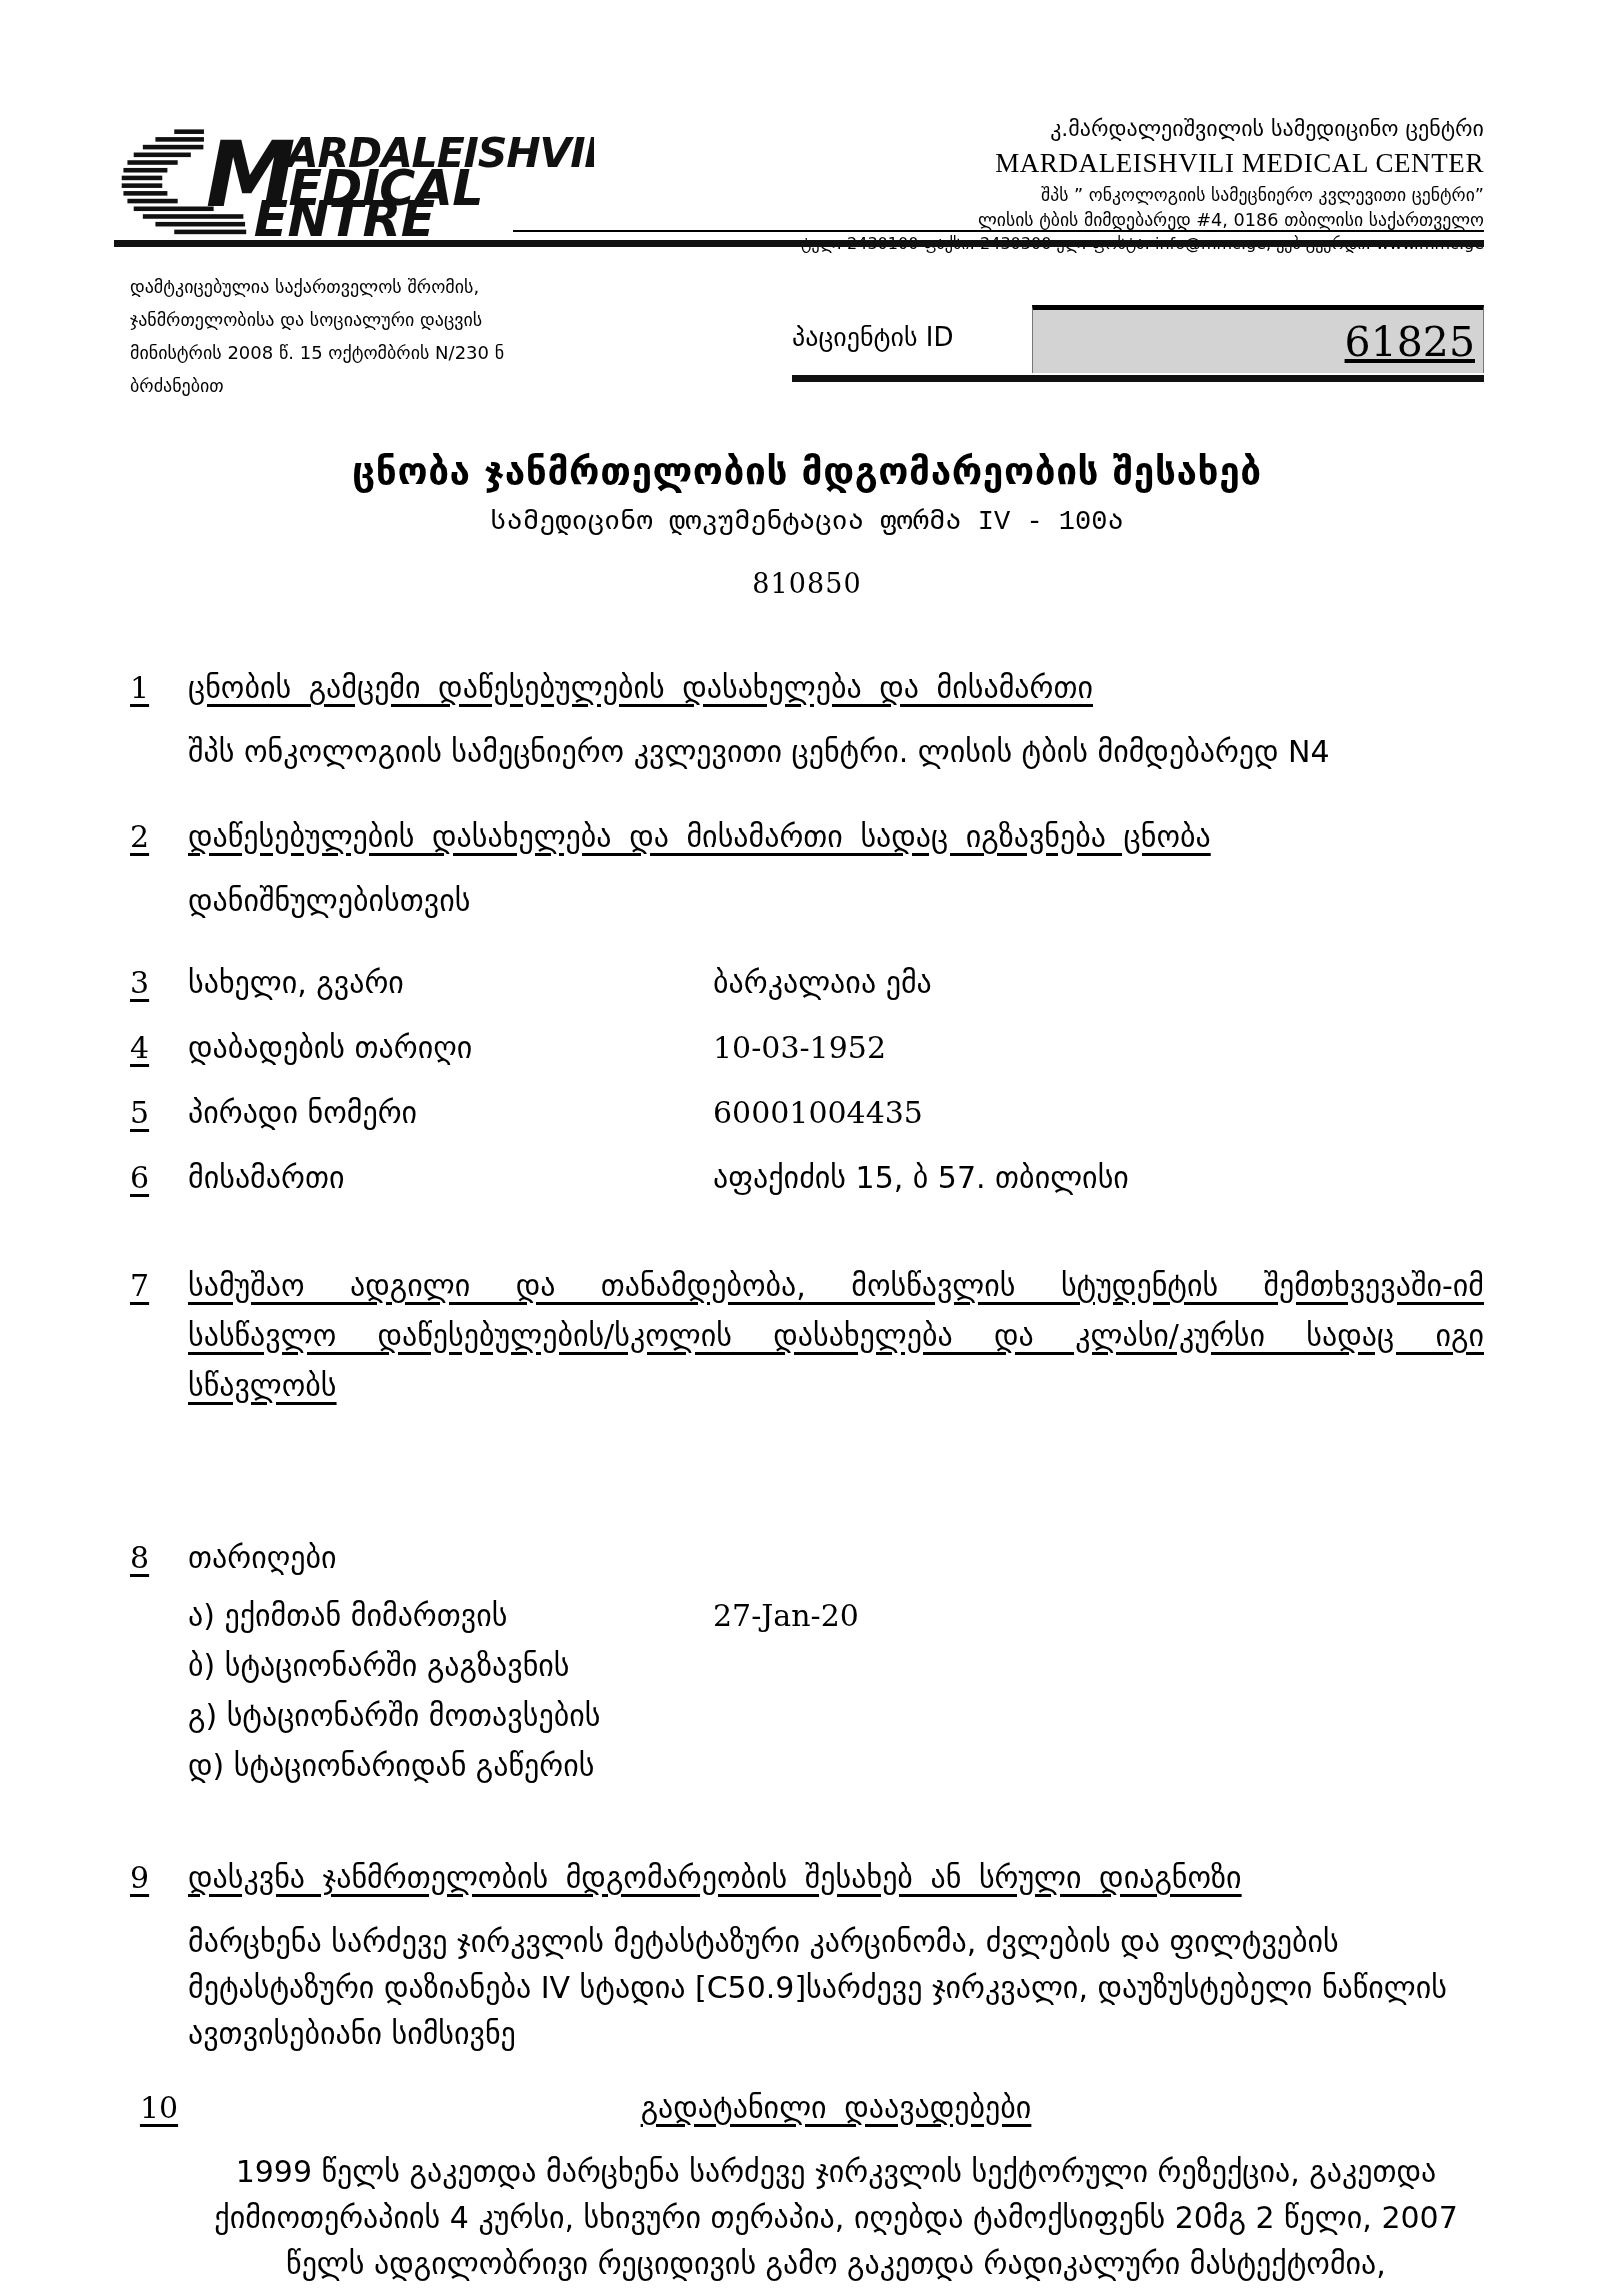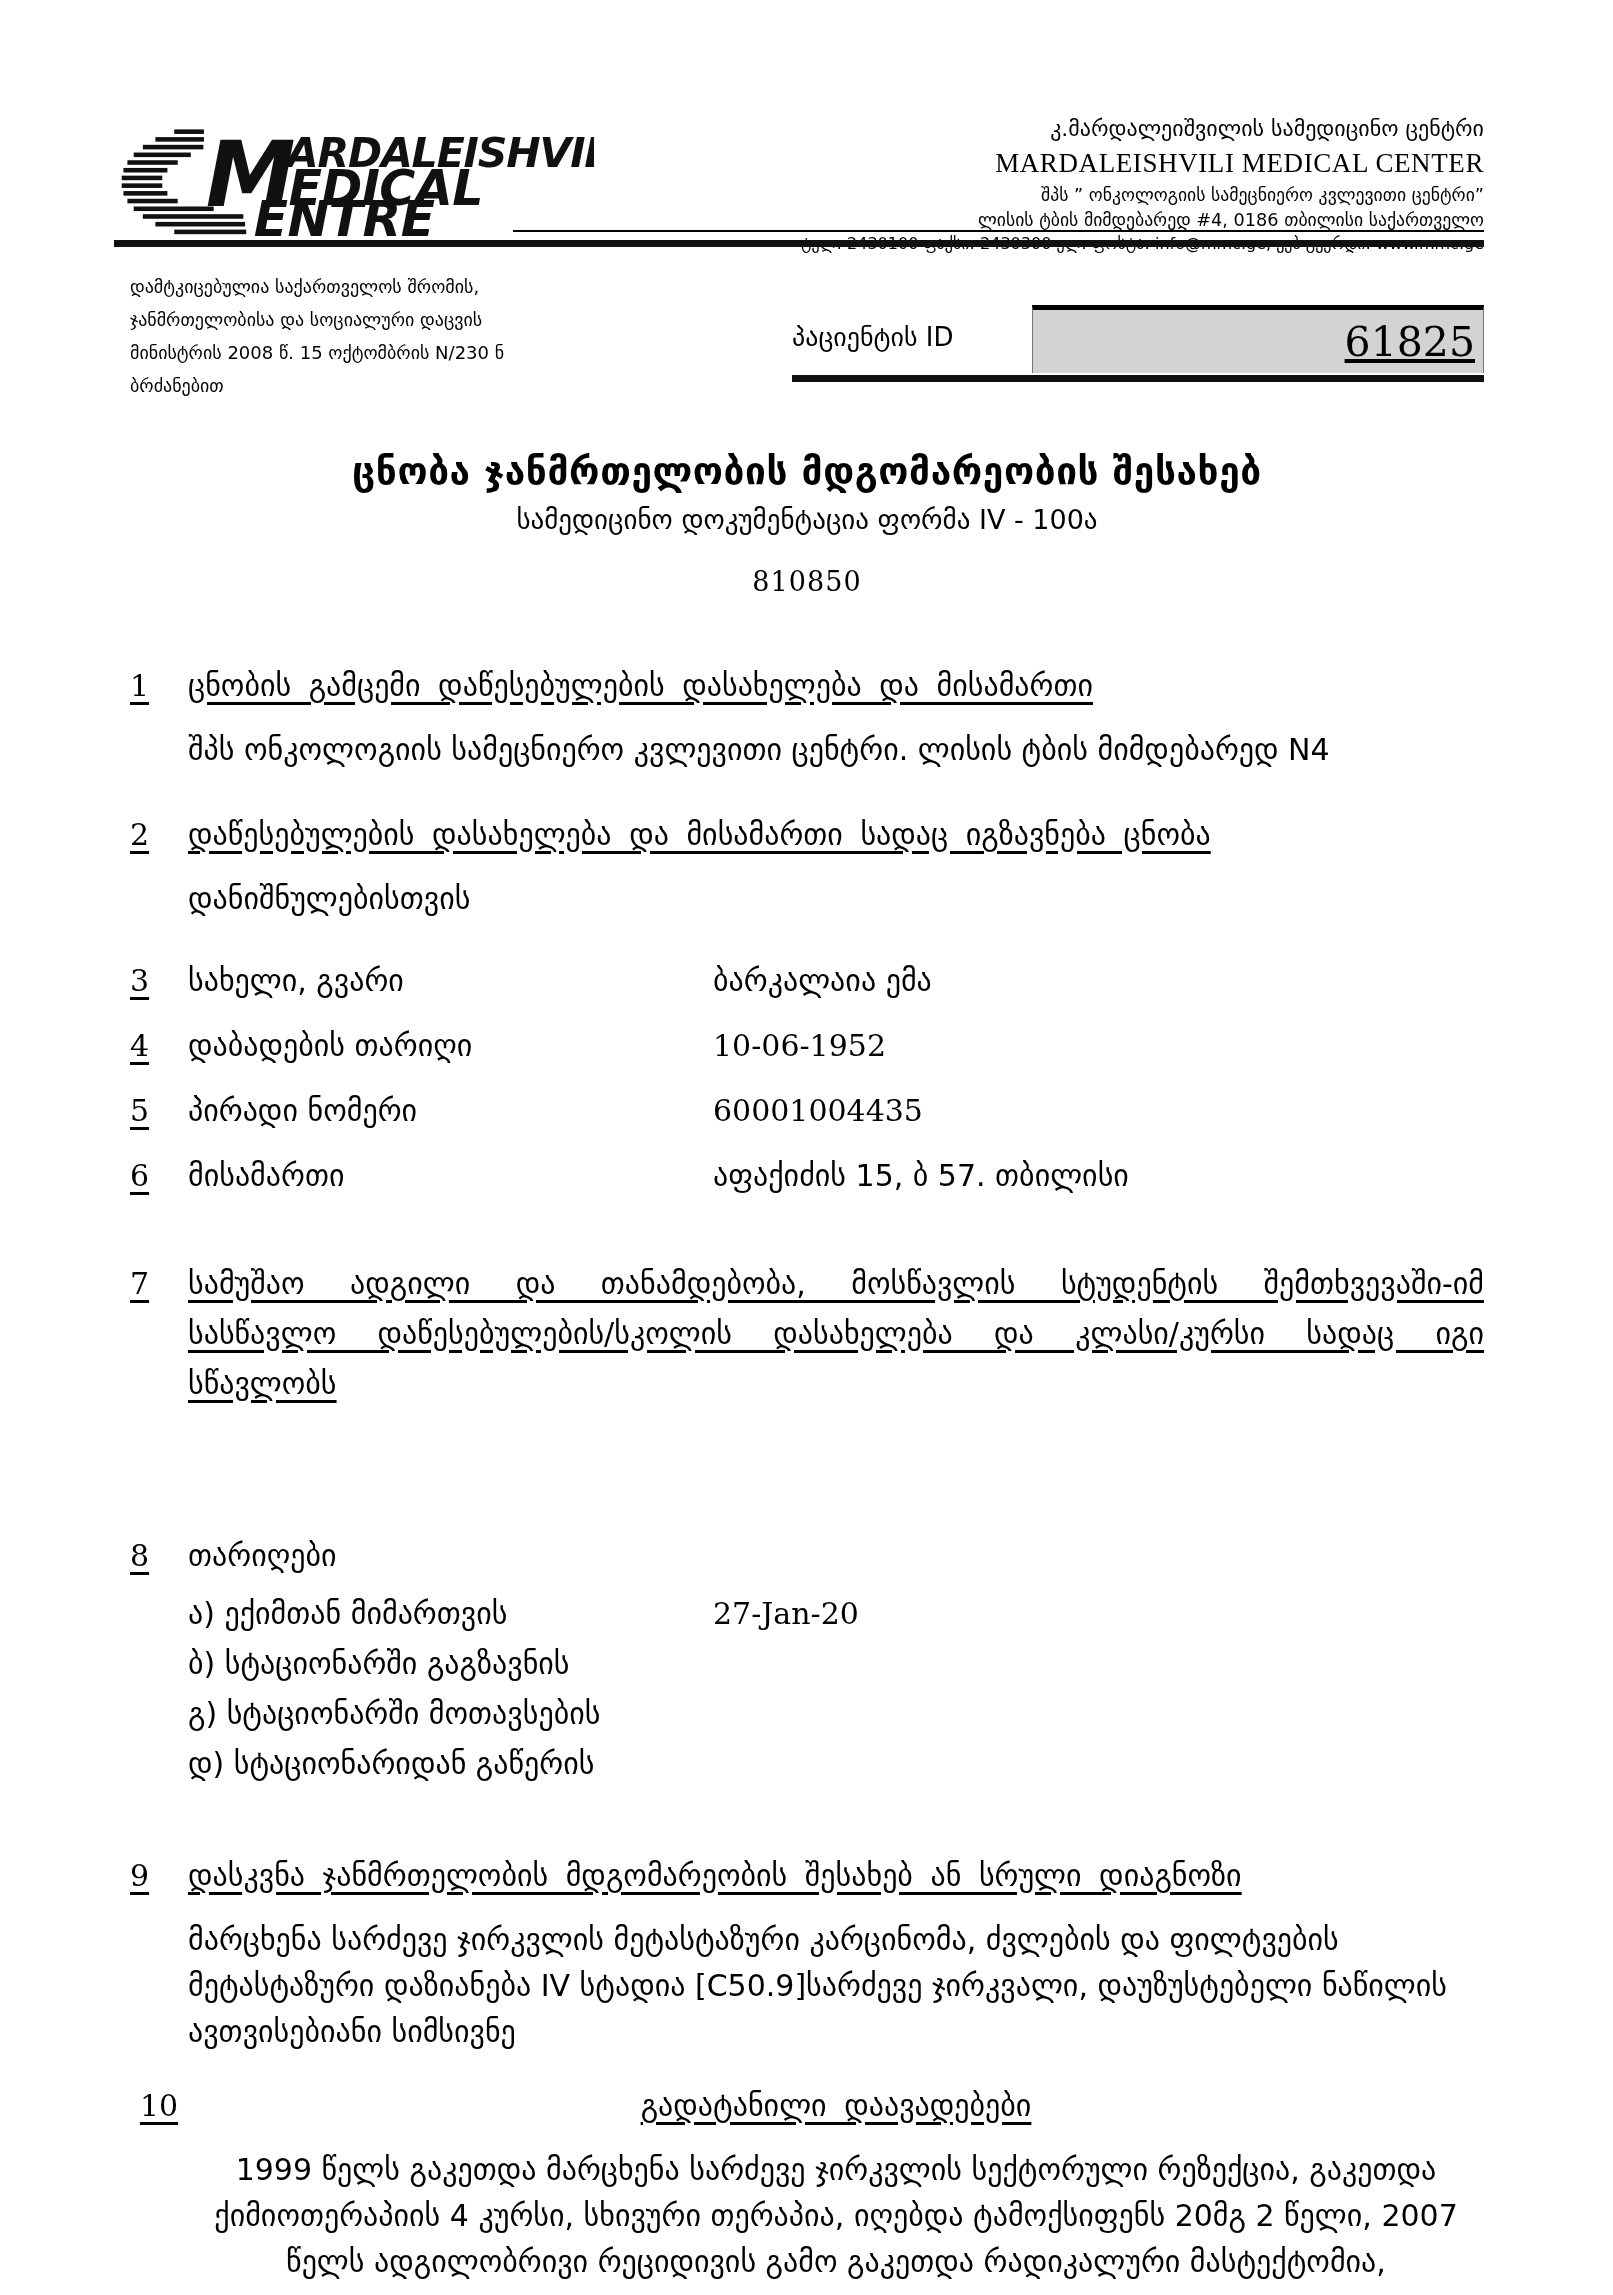--- a/index.html
+++ b/index.html
@@ -36,21 +36,21 @@
     background:#d3d3d3;
     border-top:5.1px solid #000;
     border-left:1.1px solid #777;border-right:1.1px solid #777;
     display:flex;align-items:center;justify-content:flex-end;
     box-sizing:border-box;
   }
   .pid-value{font-family:"DejaVu Serif",serif;font-size:41px;padding-right:8px;text-decoration:underline;}
   .pid-underline{height:7.4px;background:#111;margin-top:1.7px;}
   
   .doc-title{text-align:center;font-size:37px;font-weight:bold;margin:33px 0 0 0;letter-spacing:0.6px;}
-  .doc-subtitle{text-align:center;font-size:27px;margin:11.4px 0 0 0;}
+  .doc-subtitle{text-align:center;font-size:27px;margin:11.4px 0 0 0;font-family:Liberation Mono, monospace;}
   .doc-number{text-align:center;font-family:"DejaVu Serif",serif;font-size:27px;margin:31px 0 0 0;letter-spacing:1.1px;}
   
   main{margin-top:64px;}
   .sec{display:grid;grid-template-columns:58px 1fr;align-items:start;}
   .num{font-family:"DejaVu Serif",serif;font-size:30px;line-height:50px;}
   .u{text-decoration:underline;text-decoration-thickness:2.9px;text-underline-offset:6.3px;}
   .sec-title{font-size:30px;line-height:50px;word-spacing:8px;}
   .sec-content{font-size:30px;line-height:46px;margin-top:16px;max-width:1318px;}
   .justify-line{text-align:justify;text-align-last:justify;}
   .plain-line{text-align:left;}
@@ -161,21 +161,21 @@
 
     <section class="sec row s3">
       <span class="num u">3</span>
       <div class="row-label">სახელი, გვარი</div>
       <div class="row-value">ბარკალაია ემა</div>
     </section>
 
     <section class="sec row s4">
       <span class="num u">4</span>
       <div class="row-label">დაბადების თარიღი</div>
-      <div class="row-value serif">10-06-1952</div>
+      <div class="row-value serif">10-03-1952</div>
     </section>
 
     <section class="sec row s5">
       <span class="num u">5</span>
       <div class="row-label">პირადი ნომერი</div>
       <div class="row-value serif">60001004435</div>
     </section>
 
     <section class="sec row s6">
       <span class="num u">6</span>

